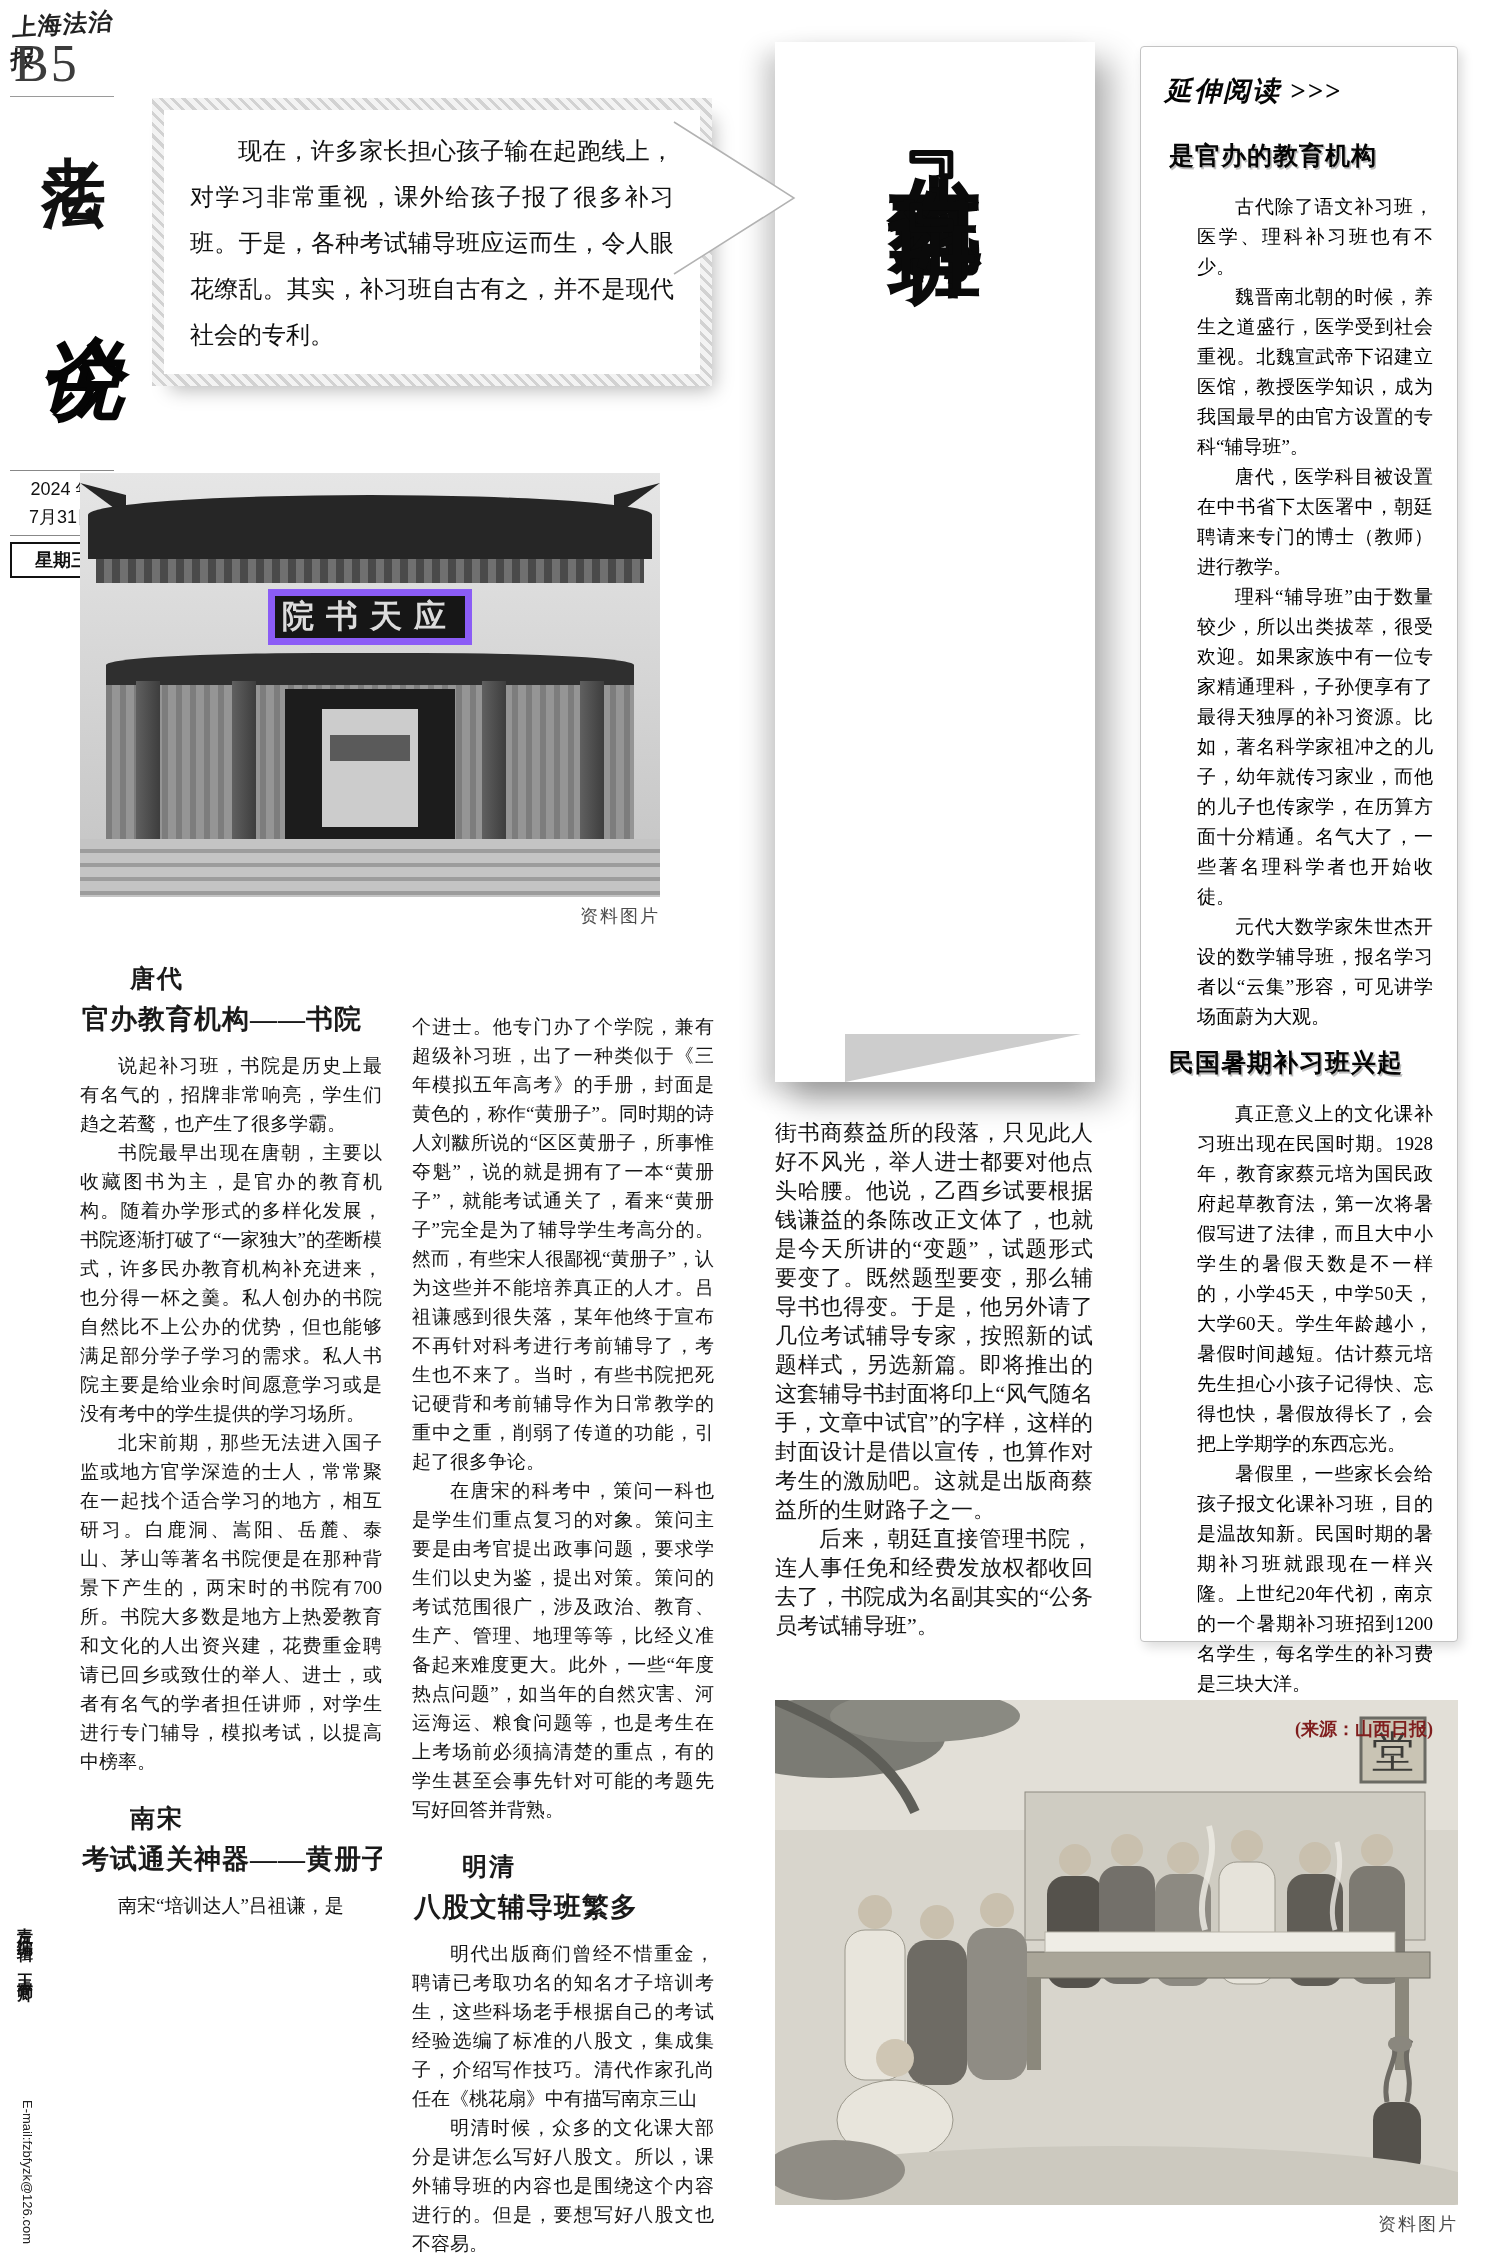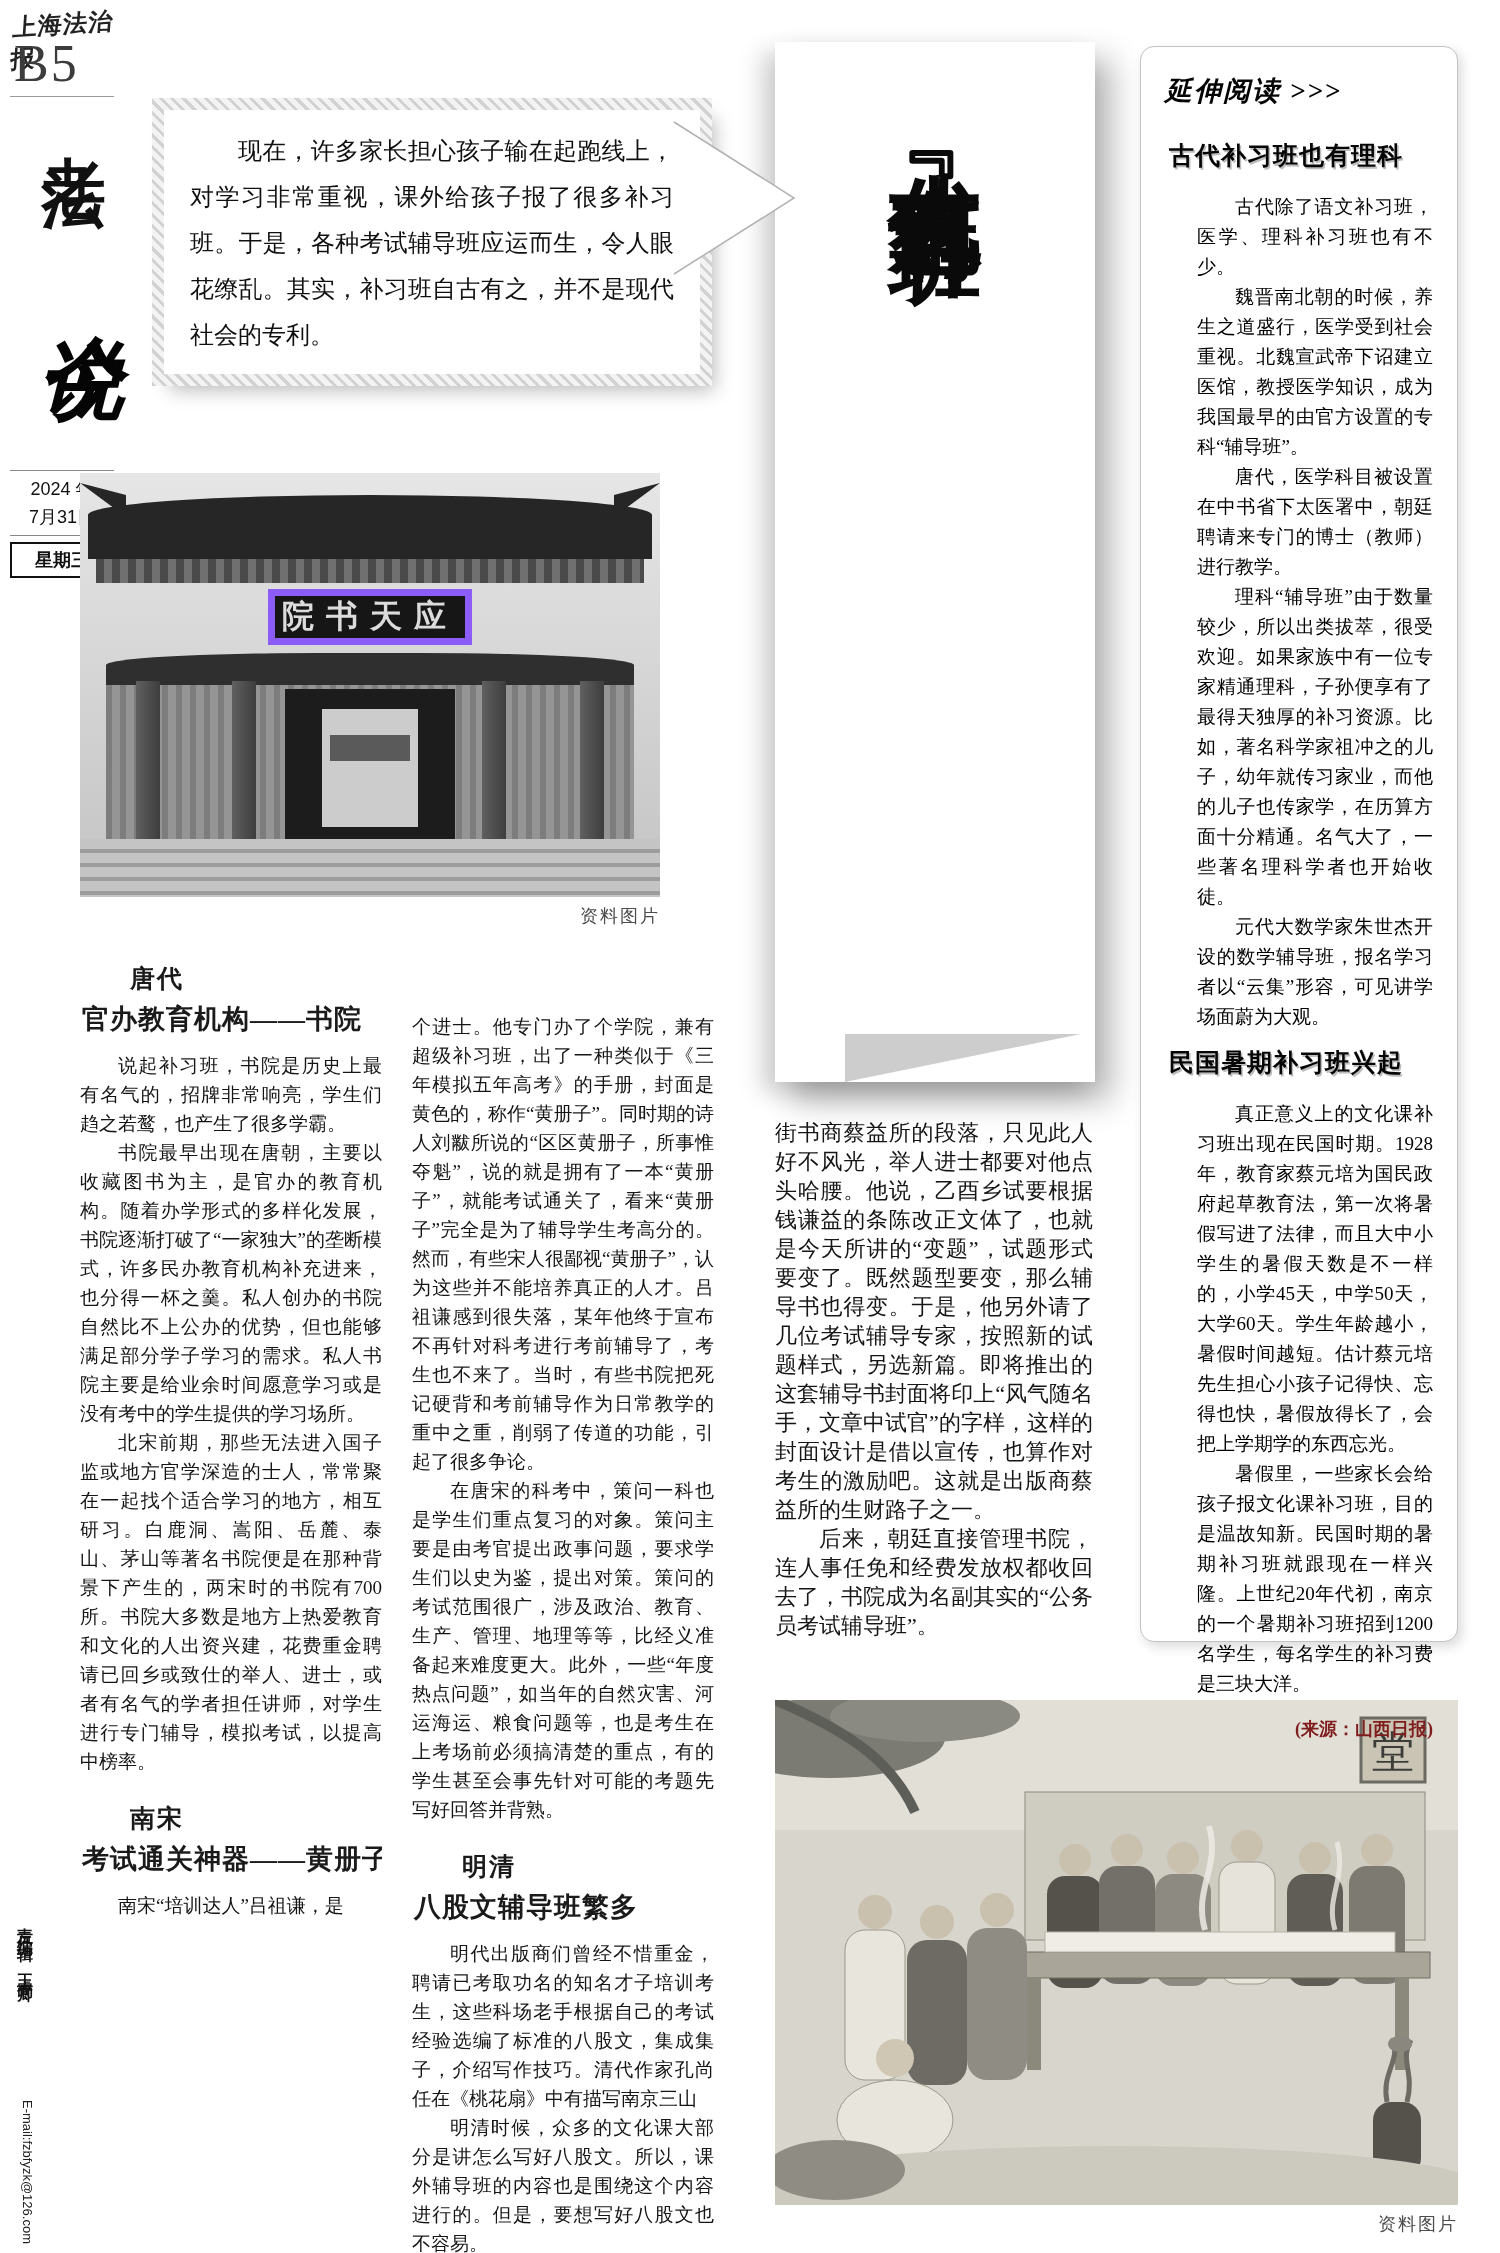--- a/index.html
+++ b/index.html
@@ -80,21 +80,21 @@
   .col3 { left:775px; top:1118px; width:318px; height:545px; }
   .body-p { font-size:19px; line-height:29px; text-align:justify; text-indent:2em; color:#151515; }
   .col3 .body-p { font-size:22px; line-height:29px; }
   .body-p.cont { text-indent:0; }
   .era { font-size:25px; font-weight:bold; margin:4px 0 6px 2em; letter-spacing:2px; }
   .era.later { margin-top:26px; }
   .sec-title { font-size:27px; font-weight:bold; margin:0 0 14px 2px; letter-spacing:1px; white-space:nowrap; }
 
   
   .sidebar { position:absolute; left:1140px; top:46px; width:318px; height:1596px; background:#fff;
-             border:1px solid #c3c3c3; border-radius:14px; box-shadow:4px 5px 12px rgba(0,0,0,.14);
+             border:1px solid #c3c3c3; border-radius:4px; box-shadow:4px 5px 12px rgba(0,0,0,.14);
              padding:26px 24px; z-index:3; }
   .sb-header { font-size:27px; font-weight:900; font-style:italic; letter-spacing:2px; margin-bottom:30px; color:#050505; }
   .sb-title { font-size:25px; font-weight:900; margin:14px 0 20px 4px; letter-spacing:1px;
               text-shadow:1.5px 1.5px 0 #bdbdbd; color:#050505; }
   .sb-p { font-size:19px; line-height:30px; text-align:justify; text-indent:2em; color:#000000;margin-left:32px; }
   .sb-source { text-align:right; font-weight:bold; font-size:18px; margin-top:18px; color:#7f1d1d; }
 
   
   .photo2 { position:absolute; left:775px; top:1700px; width:683px; height:505px; background:#d8d5cc; overflow:hidden; }
   .photo2 svg { display:block; }
@@ -171,21 +171,21 @@
     <p class="body-p">明清时候，众多的文化课大部分是讲怎么写好八股文。所以，课外辅导班的内容也是围绕这个内容进行的。但是，要想写好八股文也不容易。</p>
   </div>
 
   <div class="col col3">
     <p class="body-p cont">街书商蔡益所的段落，只见此人好不风光，举人进士都要对他点头哈腰。他说，乙酉乡试要根据钱谦益的条陈改正文体了，也就是今天所讲的“变题”，试题形式要变了。既然题型要变，那么辅导书也得变。于是，他另外请了几位考试辅导专家，按照新的试题样式，另选新篇。即将推出的这套辅导书封面将印上“风气随名手，文章中试官”的字样，这样的封面设计是借以宣传，也算作对考生的激励吧。这就是出版商蔡益所的生财路子之一。</p>
     <p class="body-p">后来，朝廷直接管理书院，连人事任免和经费发放权都收回去了，书院成为名副其实的“公务员考试辅导班”。</p>
   </div>
 
   <div class="sidebar">
     <div class="sb-header">延伸阅读 &gt;&gt;&gt;</div>
-    <div class="sb-title">古代补习班也有理科</div>
+    <div class="sb-title">是官办的教育机构</div>
     <p class="sb-p">古代除了语文补习班，医学、理科补习班也有不少。</p>
     <p class="sb-p">魏晋南北朝的时候，养生之道盛行，医学受到社会重视。北魏宣武帝下诏建立医馆，教授医学知识，成为我国最早的由官方设置的专科“辅导班”。</p>
     <p class="sb-p">唐代，医学科目被设置在中书省下太医署中，朝廷聘请来专门的博士（教师）进行教学。</p>
     <p class="sb-p">理科“辅导班”由于数量较少，所以出类拔萃，很受欢迎。如果家族中有一位专家精通理科，子孙便享有了最得天独厚的补习资源。比如，著名科学家祖冲之的儿子，幼年就传习家业，而他的儿子也传家学，在历算方面十分精通。名气大了，一些著名理科学者也开始收徒。</p>
     <p class="sb-p">元代大数学家朱世杰开设的数学辅导班，报名学习者以“云集”形容，可见讲学场面蔚为大观。</p>
     <div class="sb-title">民国暑期补习班兴起</div>
     <p class="sb-p">真正意义上的文化课补习班出现在民国时期。1928年，教育家蔡元培为国民政府起草教育法，第一次将暑假写进了法律，而且大中小学生的暑假天数是不一样的，小学45天，中学50天，大学60天。学生年龄越小，暑假时间越短。估计蔡元培先生担心小孩子记得快、忘得也快，暑假放得长了，会把上学期学的东西忘光。</p>
     <p class="sb-p">暑假里，一些家长会给孩子报文化课补习班，目的是温故知新。民国时期的暑期补习班就跟现在一样兴隆。上世纪20年代初，南京的一个暑期补习班招到1200名学生，每名学生的补习费是三块大洋。</p>
     <div class="sb-source">(来源：山西日报)</div>
   </div>

